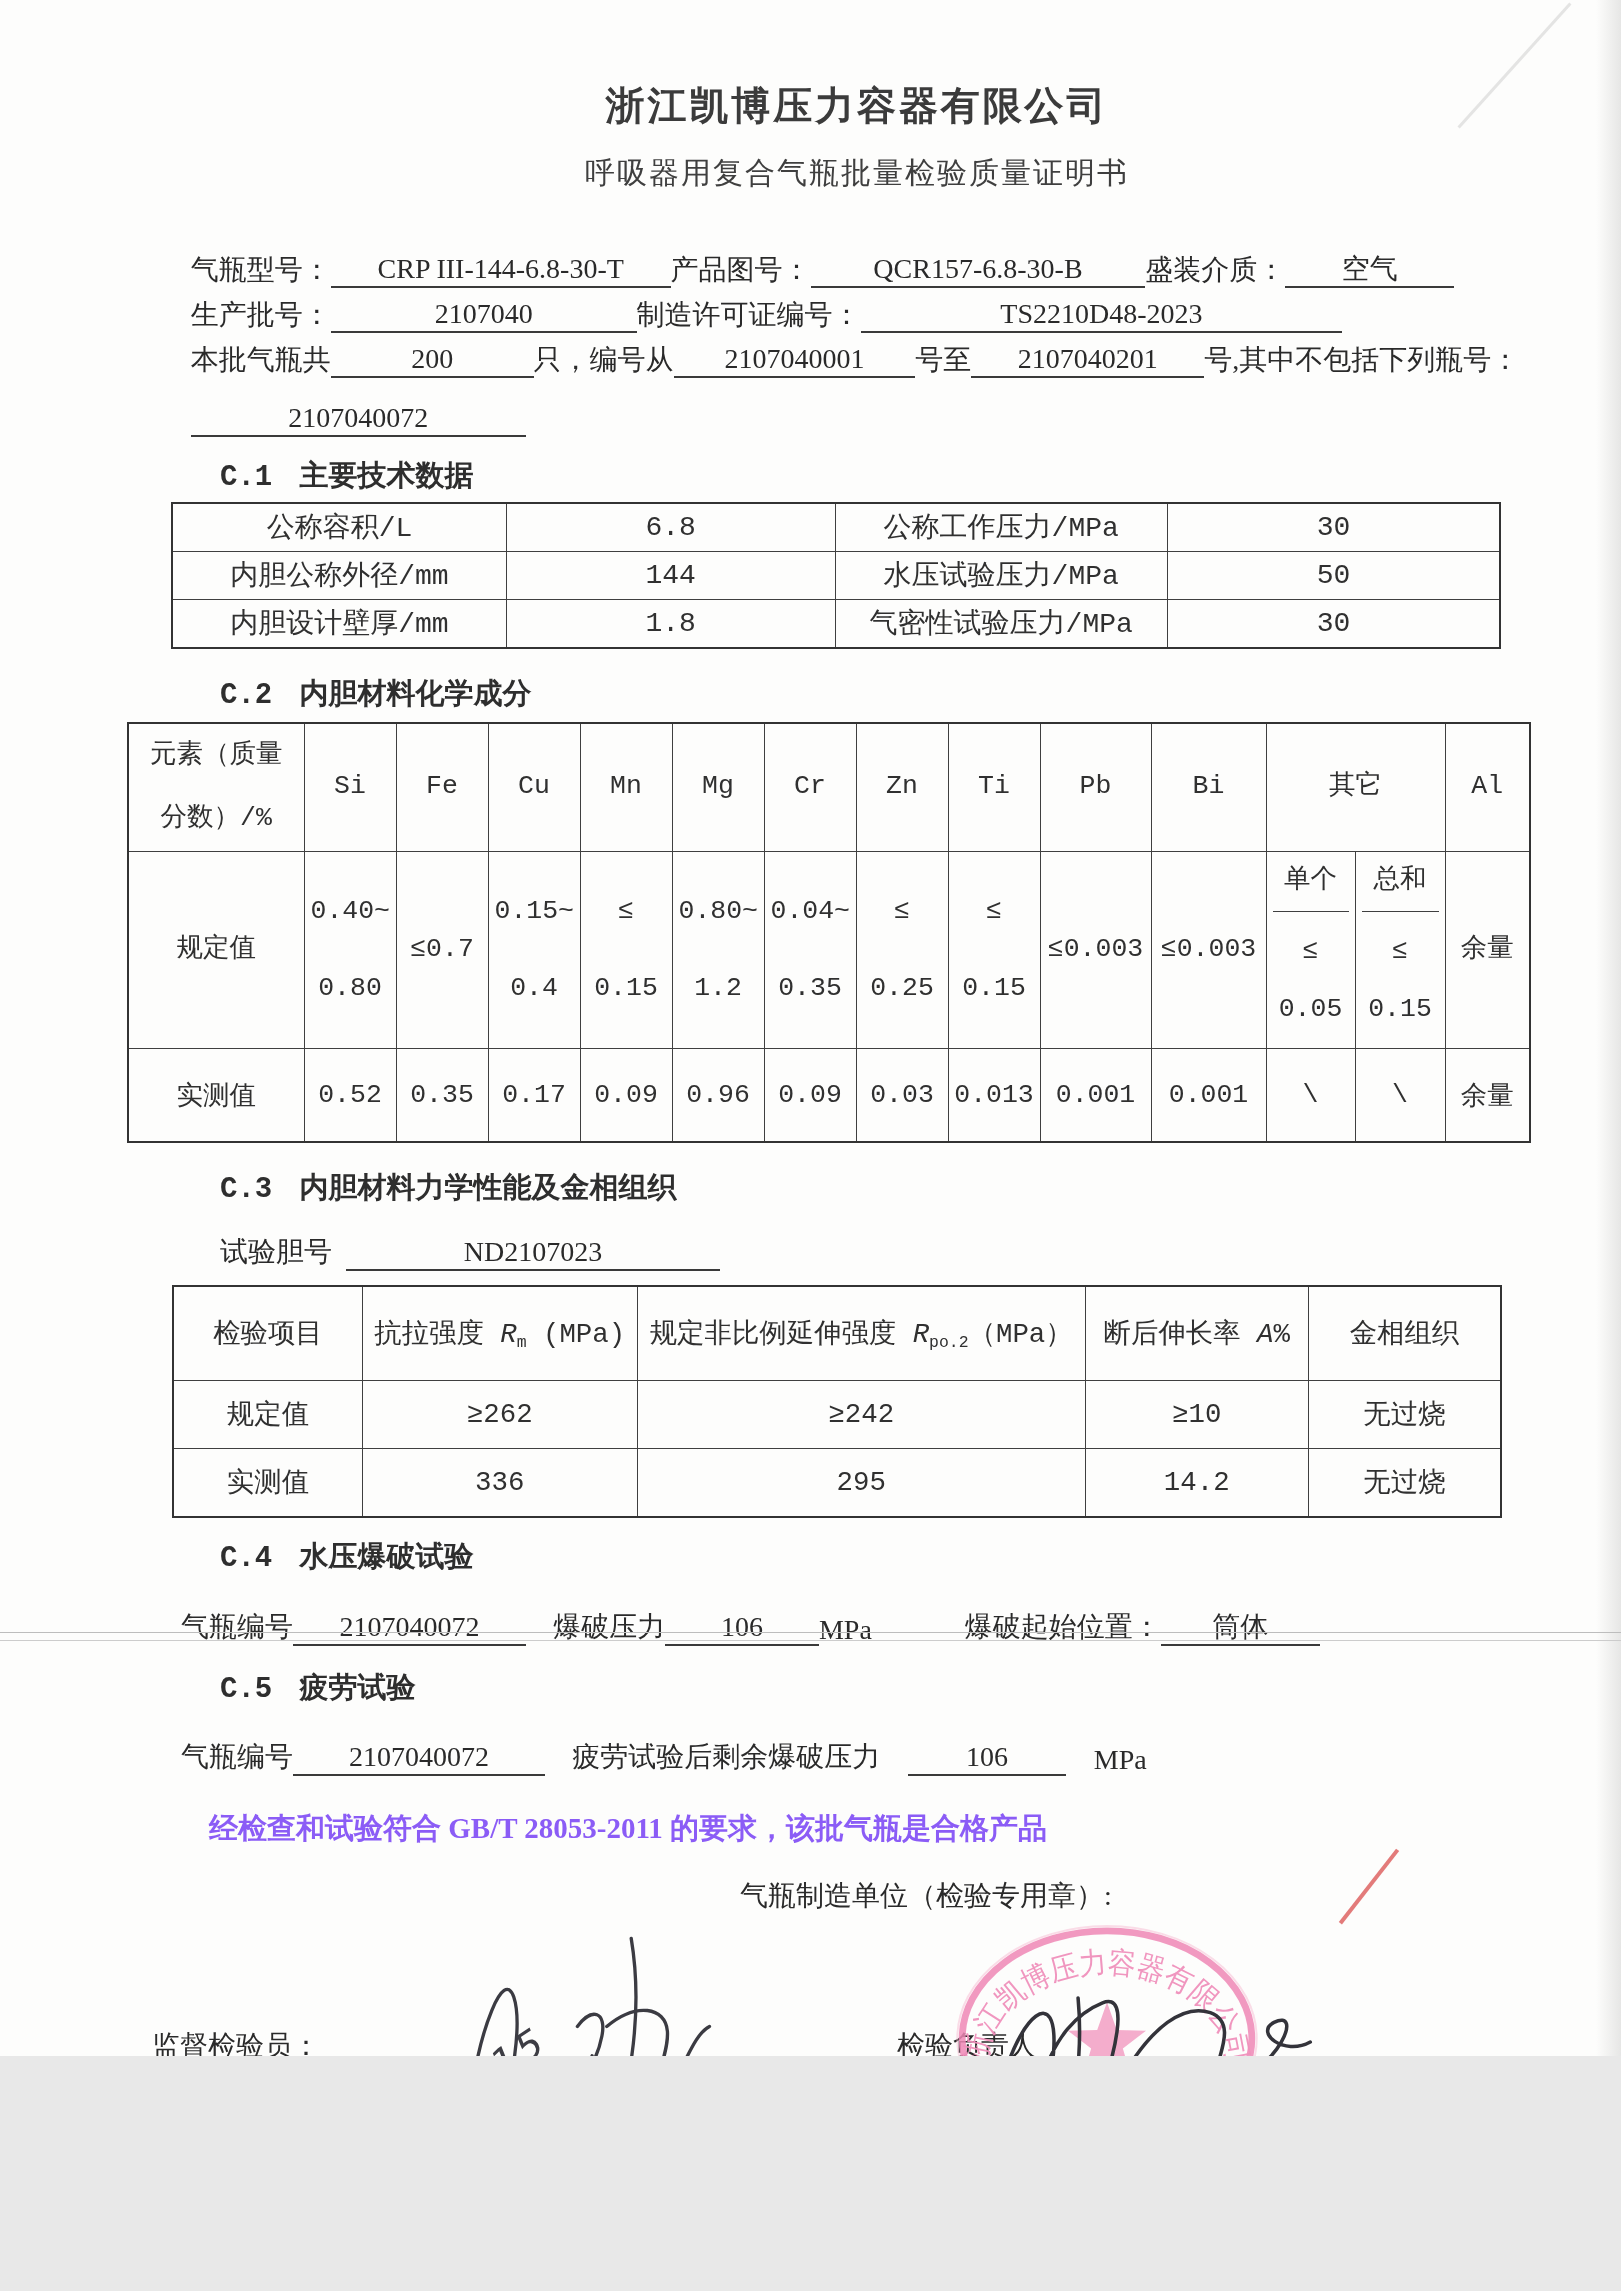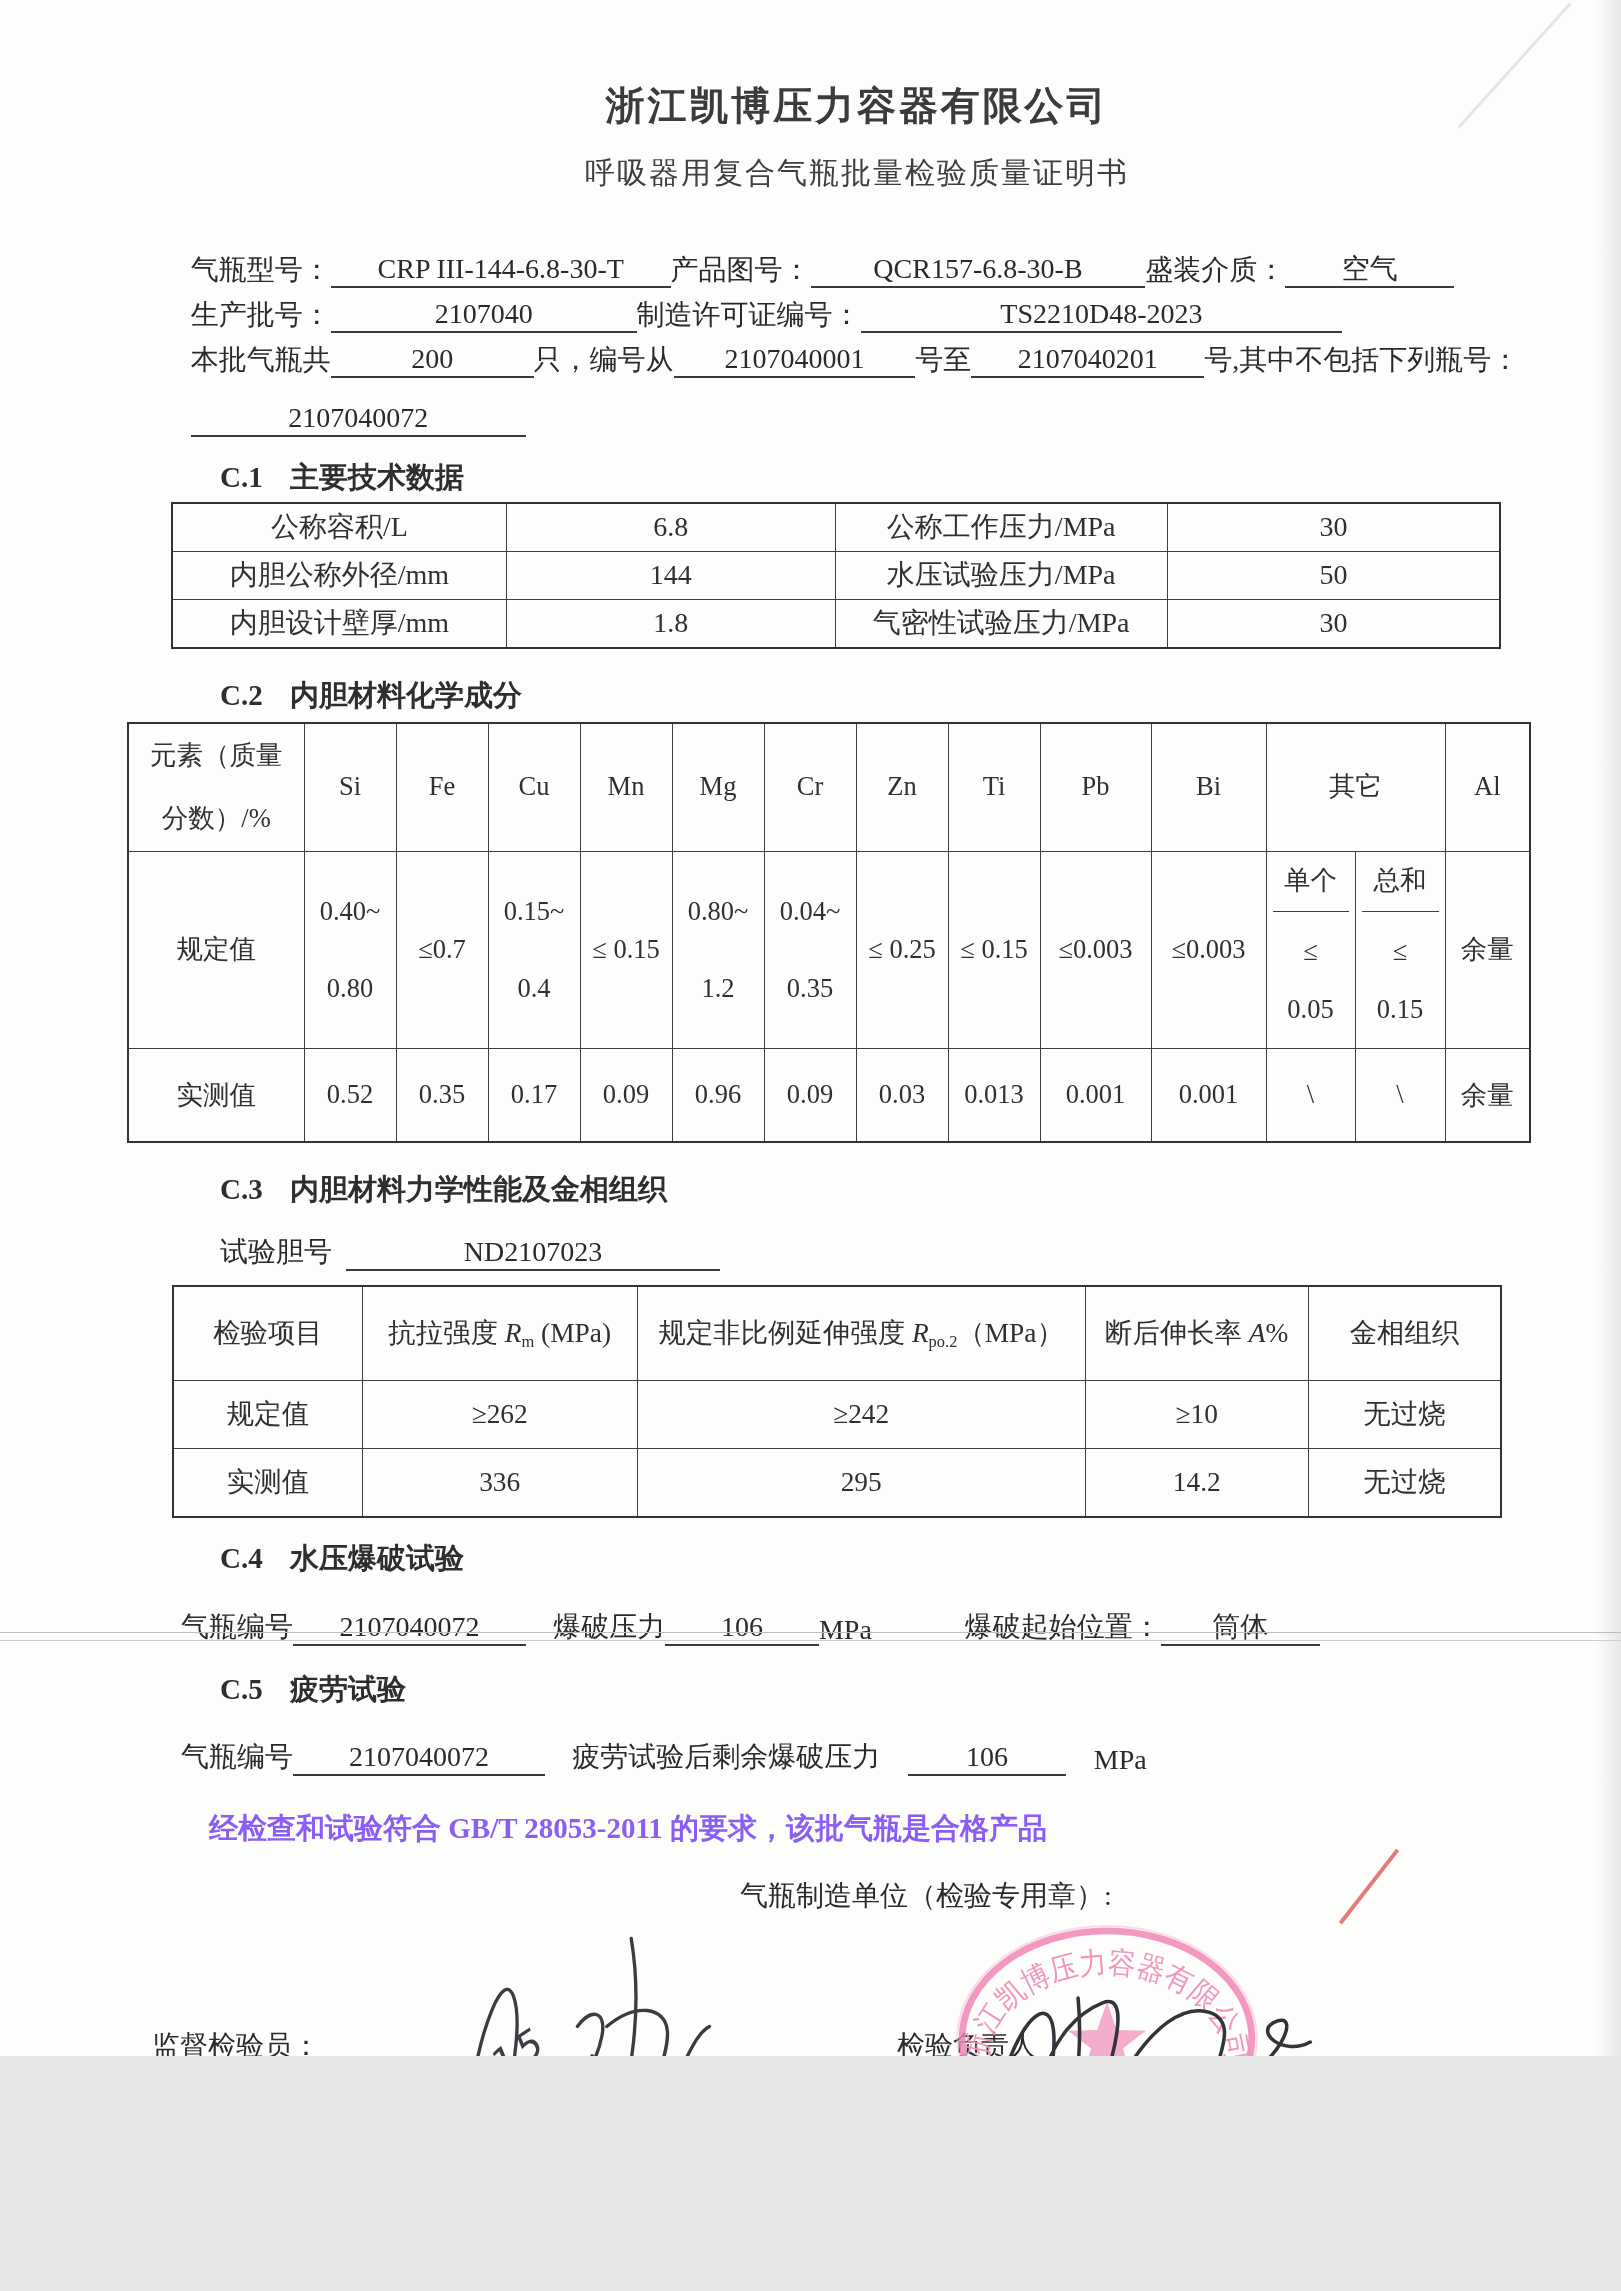--- a/index.html
+++ b/index.html
@@ -21,24 +21,24 @@
   .doc-subtitle{ text-align:center;font-size:30px;letter-spacing:2px;color:#3f3f3f;
     margin-top:33px;line-height:1;font-family:Liberation Serif, serif;}
 
   .fields{margin-top:63px;font-size:28px;}
   .frow{margin-left:9.8px;height:43px;margin-bottom:2px;display:flex;align-items:flex-start;white-space:nowrap;}
   .frow.r4{margin-top:15.7px;}
   .lbl{display:inline-block;}
   .uv{display:inline-block;border-bottom:2px solid #3a3a3a;text-align:center;
       padding:0 5.9px;line-height:1.25;}
 
-  .sec-head{margin:0 0 0 39px;font-size:29px;font-weight:bold;color:#2e2e2e;line-height:1.1;}
+  .sec-head{margin:0 0 0 39px;font-size:29px;font-weight:bold;color:#2e2e2e;line-height:1.1;font-family:Liberation Mono, monospace;}
   .sec-head .num{margin-right:27.4px;}
 
-  table.t{border-collapse:collapse;table-layout:fixed;background:transparent;}
+  table.t{border-collapse:collapse;table-layout:fixed;background:transparent;font-family:Liberation Mono, monospace;}
   table.t th,table.t td{border:1.6px solid #3f3f3f;font-weight:normal;
     text-align:center;vertical-align:middle;padding:0;color:#303030;}
   table.t{border:2.2px solid #333;}
 
   
   .c1t{width:1329px;margin:7.8px 0 0 -9.8px;font-size:28px;}
   .c1t td{height:47px;}
 
   
   .c2t{width:1404px;margin:9.8px 0 0 -54px;font-size:26.5px;}

